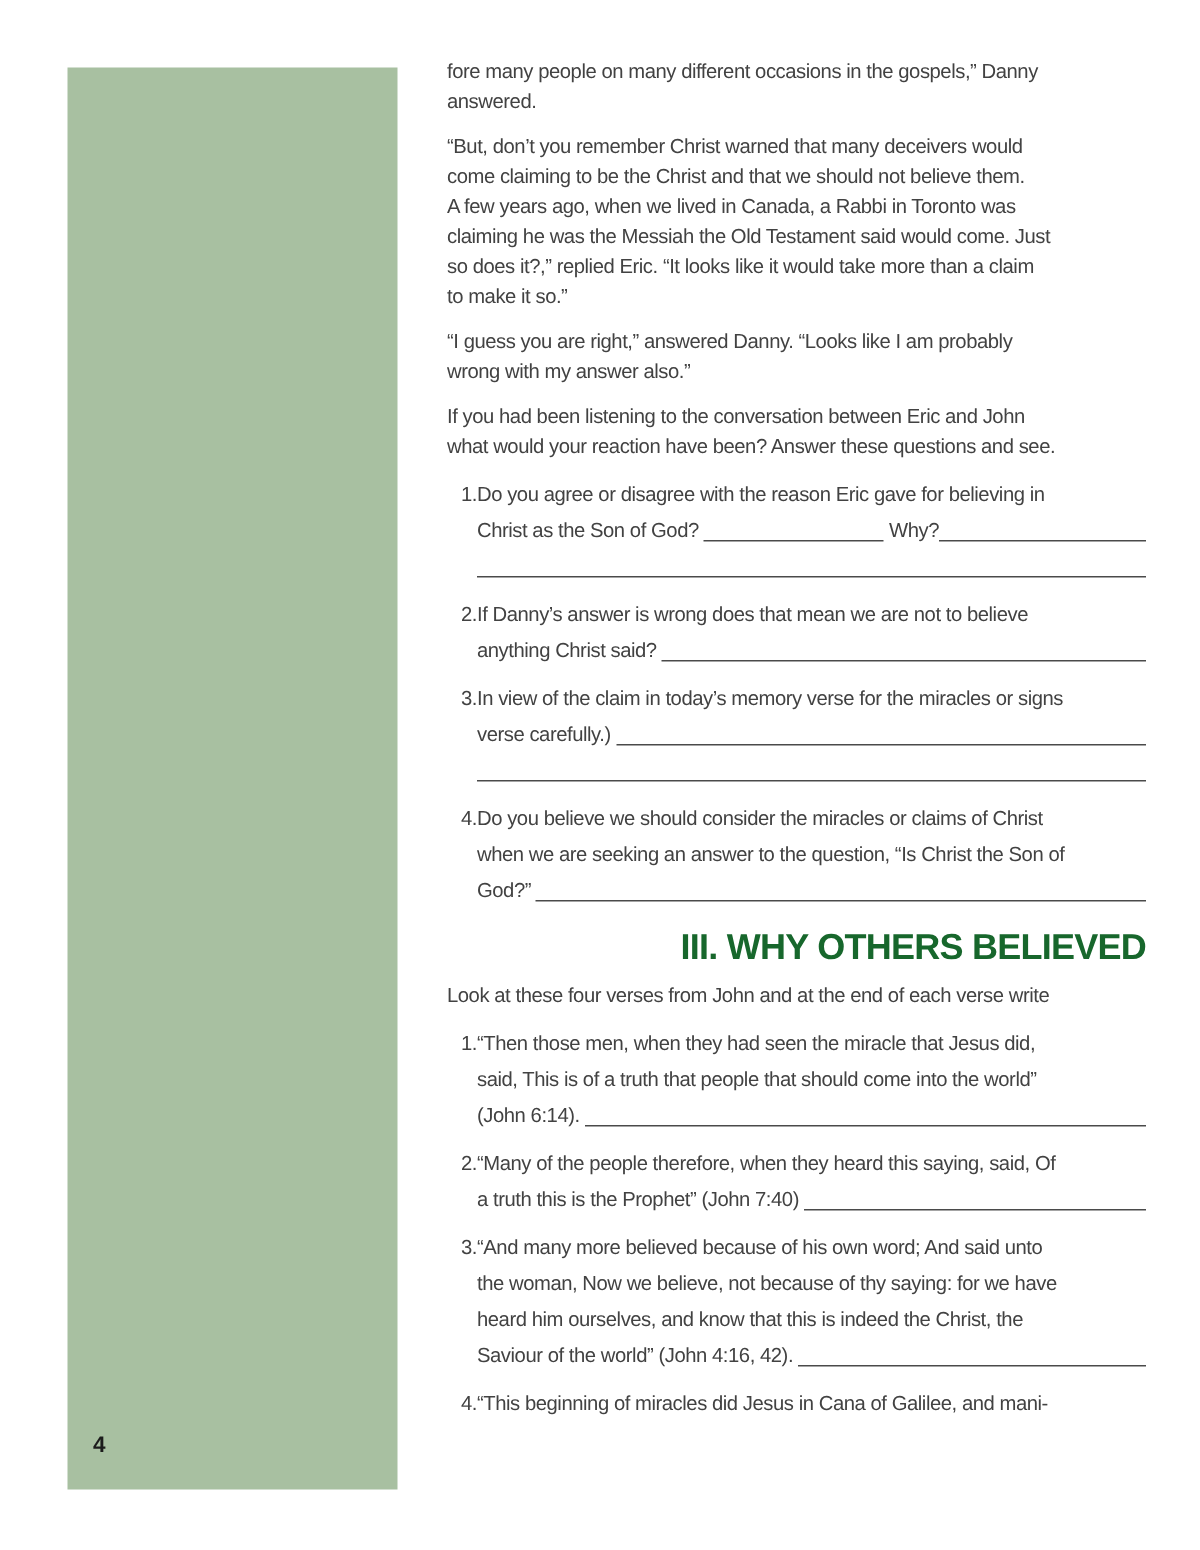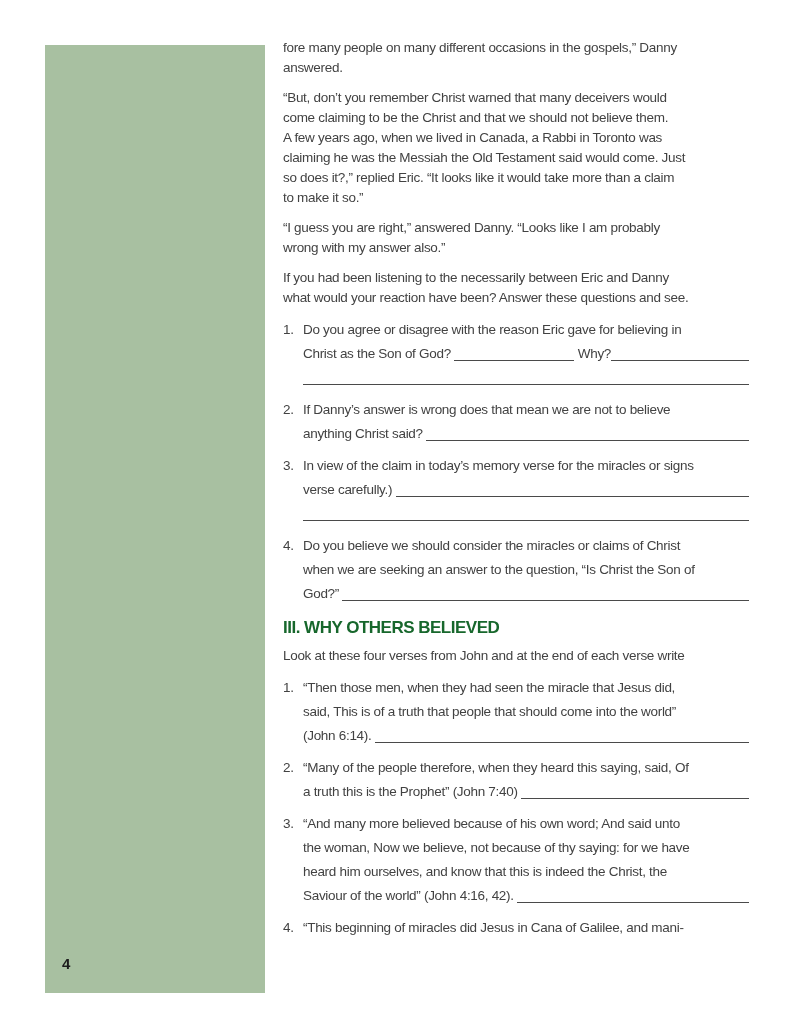--- a/index.html
+++ b/index.html
@@ -25,24 +25,25 @@
     background:var(--panel-green);
   }
   .page-number{
     position:absolute;
     left:17px;top:910px;
     font-size:15px;font-weight:bold;color:#1c1c1c;
     letter-spacing:0;
   }
   .content{
     position:absolute;
-    left:283px;top:38px;
+    left:298px;top:38px;
     width:466px;
     font-size:13.5px;
     letter-spacing:-0.3px;
+    text-align:right;
   }
   .para{margin:0 0 10px 0;}
   .para .line{line-height:20px;min-height:20px;}
   .line{
     display:flex;
     white-space:pre;
     align-items:flex-end;
   }
   .seg{white-space:pre;}
   .num-list{margin:0;}
@@ -53,21 +54,21 @@
   .blank{
     border-bottom:1.6px solid var(--rule);
     align-self:flex-end;
     margin-bottom:5px;
     height:0;
   }
   .blank.short{width:120px;flex:0 0 120px;}
   .blank.fill{flex:1 1 40px;min-width:40px;}
   .section-heading{
     margin:12px 0 8px 0;
-    font-size:17px;
+    font-size:24px;
     font-weight:bold;
     letter-spacing:-0.5px;
     color:var(--heading-green);
   }
 </style>
 </head>
 <body>
 
 <div class="page">
   <div class="green-panel">
@@ -85,21 +86,21 @@
           <div class="line"><span class="seg">A few years ago, when we lived in Canada, a Rabbi in Toronto was</span></div>
           <div class="line"><span class="seg">claiming he was the Messiah the Old Testament said would come. Just</span></div>
           <div class="line"><span class="seg">so does it?,” replied Eric. “It looks like it would take more than a claim</span></div>
           <div class="line"><span class="seg">to make it so.”</span></div>
         </div>
         <div class="para">
           <div class="line"><span class="seg">“I guess you are right,” answered Danny. “Looks like I am probably</span></div>
           <div class="line"><span class="seg">wrong with my answer also.”</span></div>
         </div>
         <div class="para">
-          <div class="line"><span class="seg">If you had been listening to the necessarily between Eric and Danny</span></div>
+          <div class="line"><span class="seg">If you had been listening to the conversation between Eric and John</span></div>
           <div class="line"><span class="seg">what would your reaction have been? Answer these questions and see.</span></div>
         </div>
       </div>
     <div id="questions-list" class="num-list">
         <div class="item">
           <span class="num">1.</span>
           <div class="item-body">
             <div class="line"><span class="seg">Do you agree or disagree with the reason Eric gave for believing in</span></div>
             <div class="line"><span class="seg">Christ as the Son of God? </span><span class="blank short"></span><span class="seg"> Why?</span><span class="blank fill"></span></div>
             <div class="line"><span class="blank fill"></span></div>

